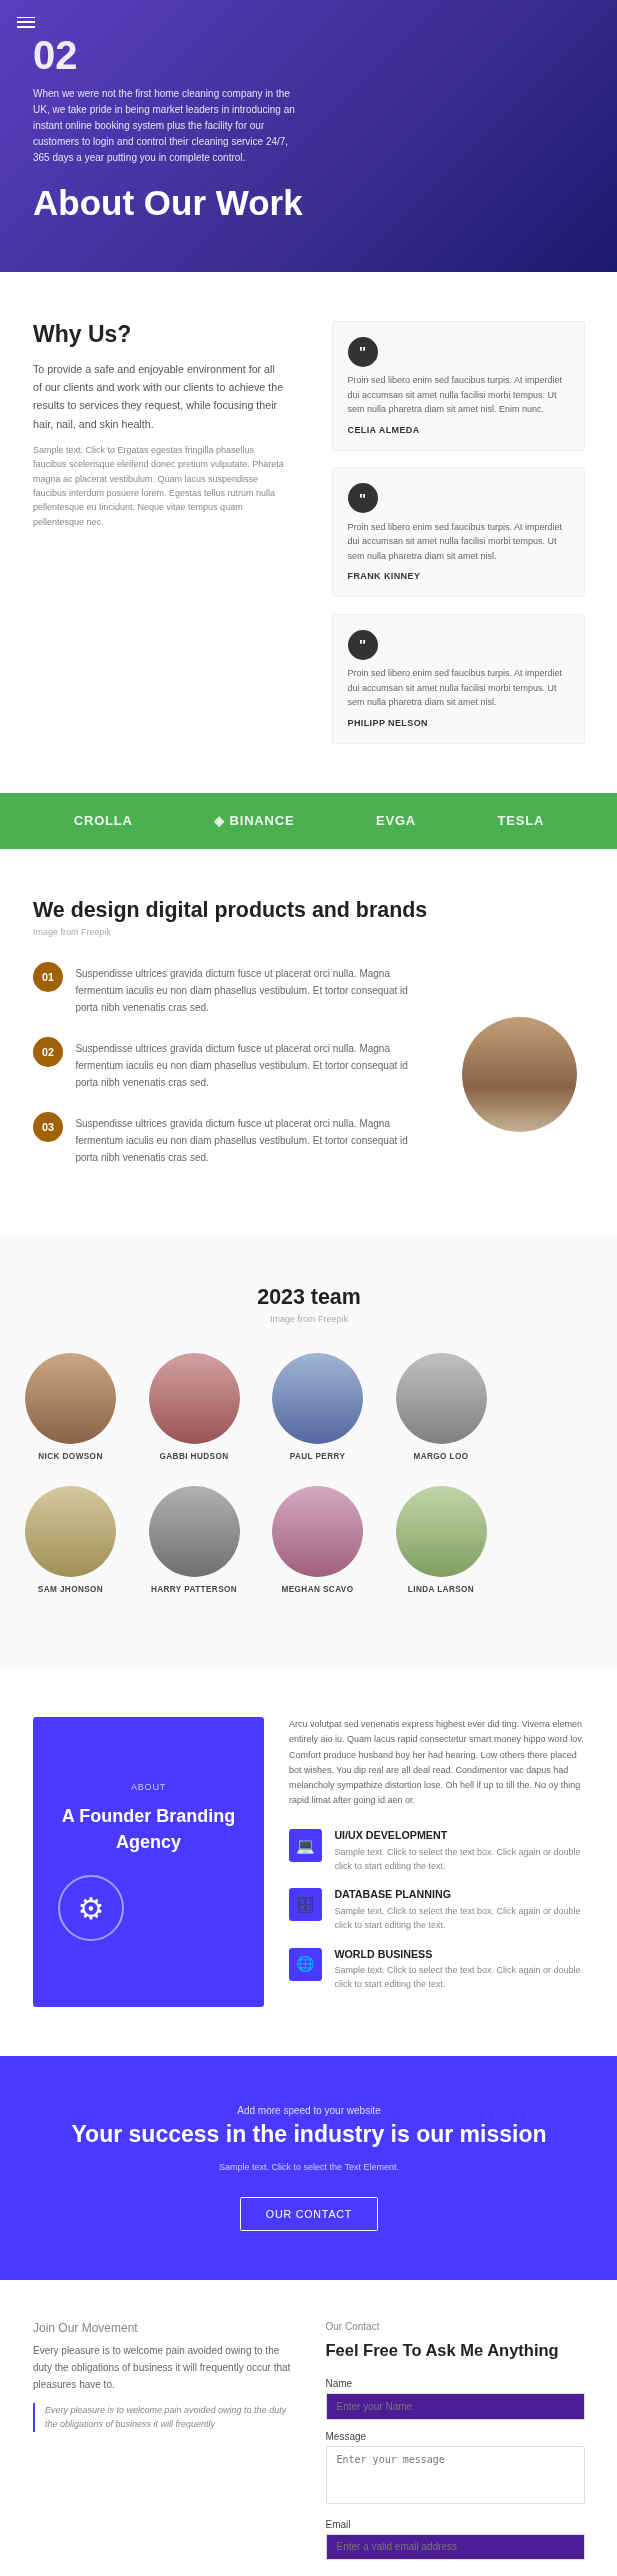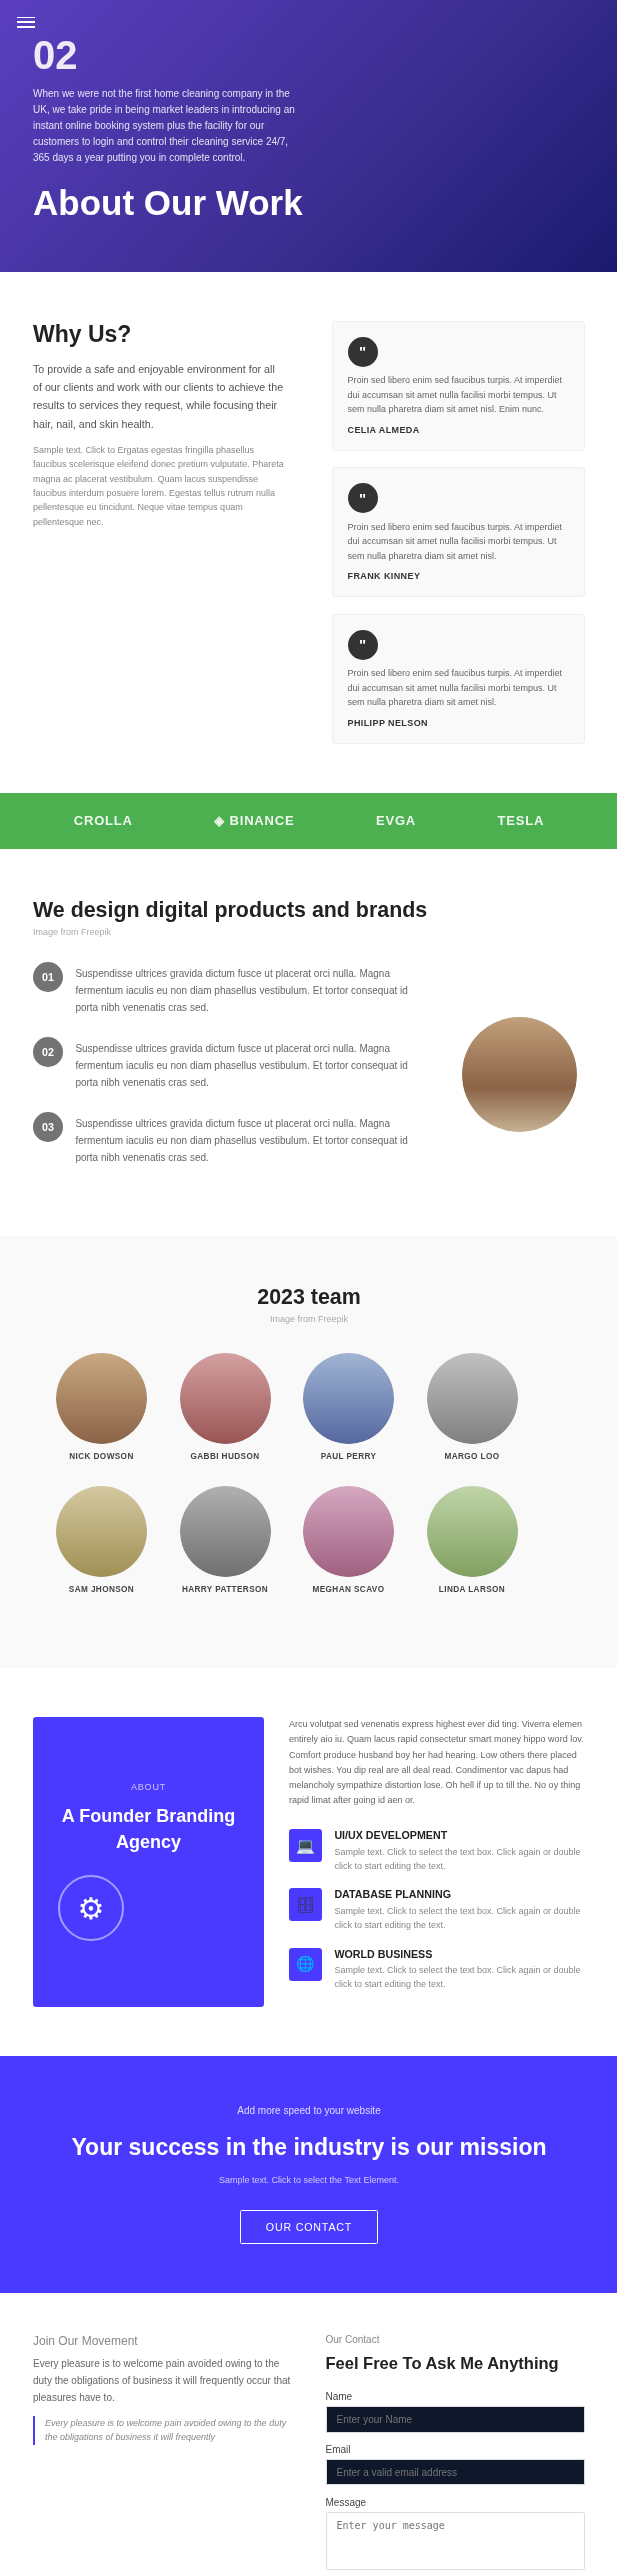--- a/index.html
+++ b/index.html
@@ -163,21 +163,21 @@
     }
     .step-item {
       display: flex;
       gap: 12.4px;
       margin-bottom: 20.6px;
       align-items: flex-start;
     }
     .step-number {
       width: 30px;
       height: 30px;
-      background: #737373;
+      background: #a16207;
       color: #fff;
       border-radius: 50%;
       display: flex;
       align-items: center;
       justify-content: center;
       font-size: 10.7px;
       font-weight: bold;
       flex-shrink: 0;
     }
     .step-text {
@@ -199,21 +199,21 @@
       border-radius: 50%;
       background: #e0e0e0;
       overflow: hidden;
       display: flex;
       align-items: center;
       justify-content: center;
     }
 
     
     .team-section {
-      padding: 49px 48px;
+      padding: 49px 17px;
       background: #f9f9f9;
       text-align: center;
     }
     .team-year {
       font-size: 21.4px;
       font-weight: bold;
       color: #222;
       margin-bottom: 4.1px;
     }
     .team-credit {
@@ -344,21 +344,21 @@
     
     .mission-section {
       background: #4a3aff;
       padding: 49px 33px;
       text-align: center;
       color: #fff;
     }
     .mission-label {
       font-size: 10px;
       opacity: 0.8;
-      margin-bottom: 15px;
+      margin-bottom: 2px;
     }
     .mission-title {
       font-size: 23px;
       font-weight: bold;
       margin-bottom: 12.4px;
       line-height: 1.4;
     }
     .mission-sample {
       font-size: 9px;
       opacity: 0.7;
@@ -435,21 +435,21 @@
       color: #444;
       margin-bottom: 4.1px;
       display: block;
     }
     .form-input {
       width: 100%;
       border: 0.8px solid #ddd;
       padding: 6.6px 10px;
       font-size: 10px;
       color: #888;
-      background: #0f172a;
+      background: #4c1d95;
       outline: none;
       border-radius: 1.6px;
     }
     .form-textarea {
       width: 100%;
       border: 0.8px solid #ddd;
       padding: 6.6px 10px;
       font-size: 10px;
       color: #888;
       background: #fff;
@@ -656,23 +656,23 @@
     <div class="quote-block">Every pleasure is to welcome pain avoided owing to the duty the obligations of business it will frequently</div>
   </div>
   <div class="contact-right">
     <p class="our-contact-label">Our Contact</p>
     <h2 class="contact-right-title">Feel Free To Ask Me Anything</h2>
     <div class="form-group">
       <label class="form-label">Name</label>
       <input class="form-input" type="text" placeholder="Enter your Name" style="">
     </div>
     <div class="form-group">
+      <label class="form-label">Message</label>
+      <textarea class="form-textarea" placeholder="Enter your message" style=""></textarea>
+    </div>
+    <div class="form-group">
       <label class="form-label">Email</label>
       <input class="form-input" type="email" placeholder="Enter a valid email address" style="">
     </div>
-    <div class="form-group">
-      <label class="form-label">Message</label>
-      <textarea class="form-textarea" placeholder="Enter your message" style=""></textarea>
-    </div>
 
   </div>
 </div>
 
 
 </body></html>

